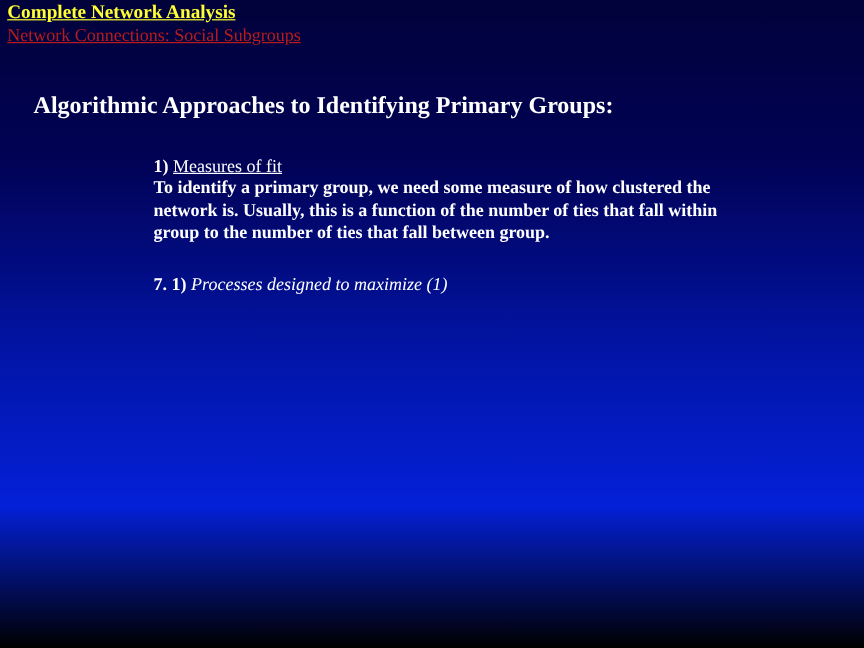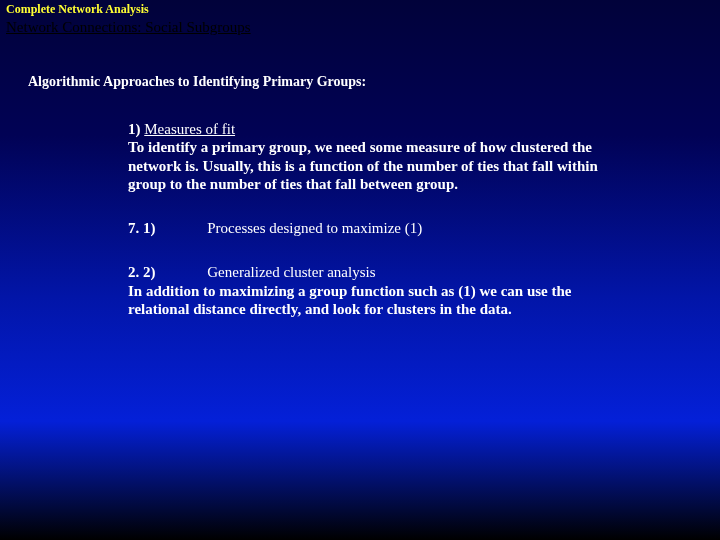--- a/index.html
+++ b/index.html
@@ -7,53 +7,54 @@
   body {
     background: linear-gradient(to bottom, #01023a 0%, #010255 25%, #0215a8 55%, #0420d8 78%, #000000 100%);
     font-family: "Times New Roman", Times, serif;
     color: #ffffff;
   }
   .header {
     padding: 2px 6px 4px 6px;
   }
   .title {
     color: #ffff33;
-    font-size: 12px;
+    font-size: 16px;
     font-weight: bold;
+    text-decoration: underline;
     margin-bottom: 2px;
   }
   .subtitle {
-    color: #000000;
+    color: #b91c1c;
     font-size: 15px;
     text-decoration: underline;
   }
   .content {
     padding: 34px 20px 0 28px;
   }
   .section-heading {
-    font-size: 14px;
+    font-size: 20px;
     font-weight: bold;
     margin-bottom: 30px;
     font-family: Liberation Serif, serif;
   }
   .item {
     margin-left: 100px;
     margin-right: 90px;
     margin-bottom: 26px;
     font-size: 15px;
     line-height: 1.22;
   }
   .item-label {
     font-weight: bold;
   }
   .item-title {
     text-decoration: underline;
   }
   .item-title-nounderline {
-    margin-left: 48px;
+    font-style: italic;
   }
   .item-body {
     font-weight: bold;
   }
 </style>
 </head>
 <body>
 
 <div class="header">
   <div class="title">Complete Network Analysis</div>
@@ -65,17 +66,13 @@
 
   <div class="item">
     <span class="item-label">1) </span><span class="item-title">Measures of fit</span><br>
     <span class="item-body">To identify a primary group, we need some measure of how clustered the network is.   Usually, this is a function of the number of ties that fall within group to the number of ties that fall between group.</span>
   </div>
 
   <div class="item">
     <span class="item-label">7. 1) </span><span class="item-title-nounderline">Processes designed to maximize (1)</span><br>
   </div>
 
-  <div class="item">
-    <span class="item-label">2. 2) </span><span class="item-title-nounderline">Generalized cluster analysis</span><br>
-    <span class="item-body">In addition to maximizing a group function such as (1) we can use the relational distance directly, and look for clusters in the data.</span>
-  </div>
 </div>
 
 </body></html>

